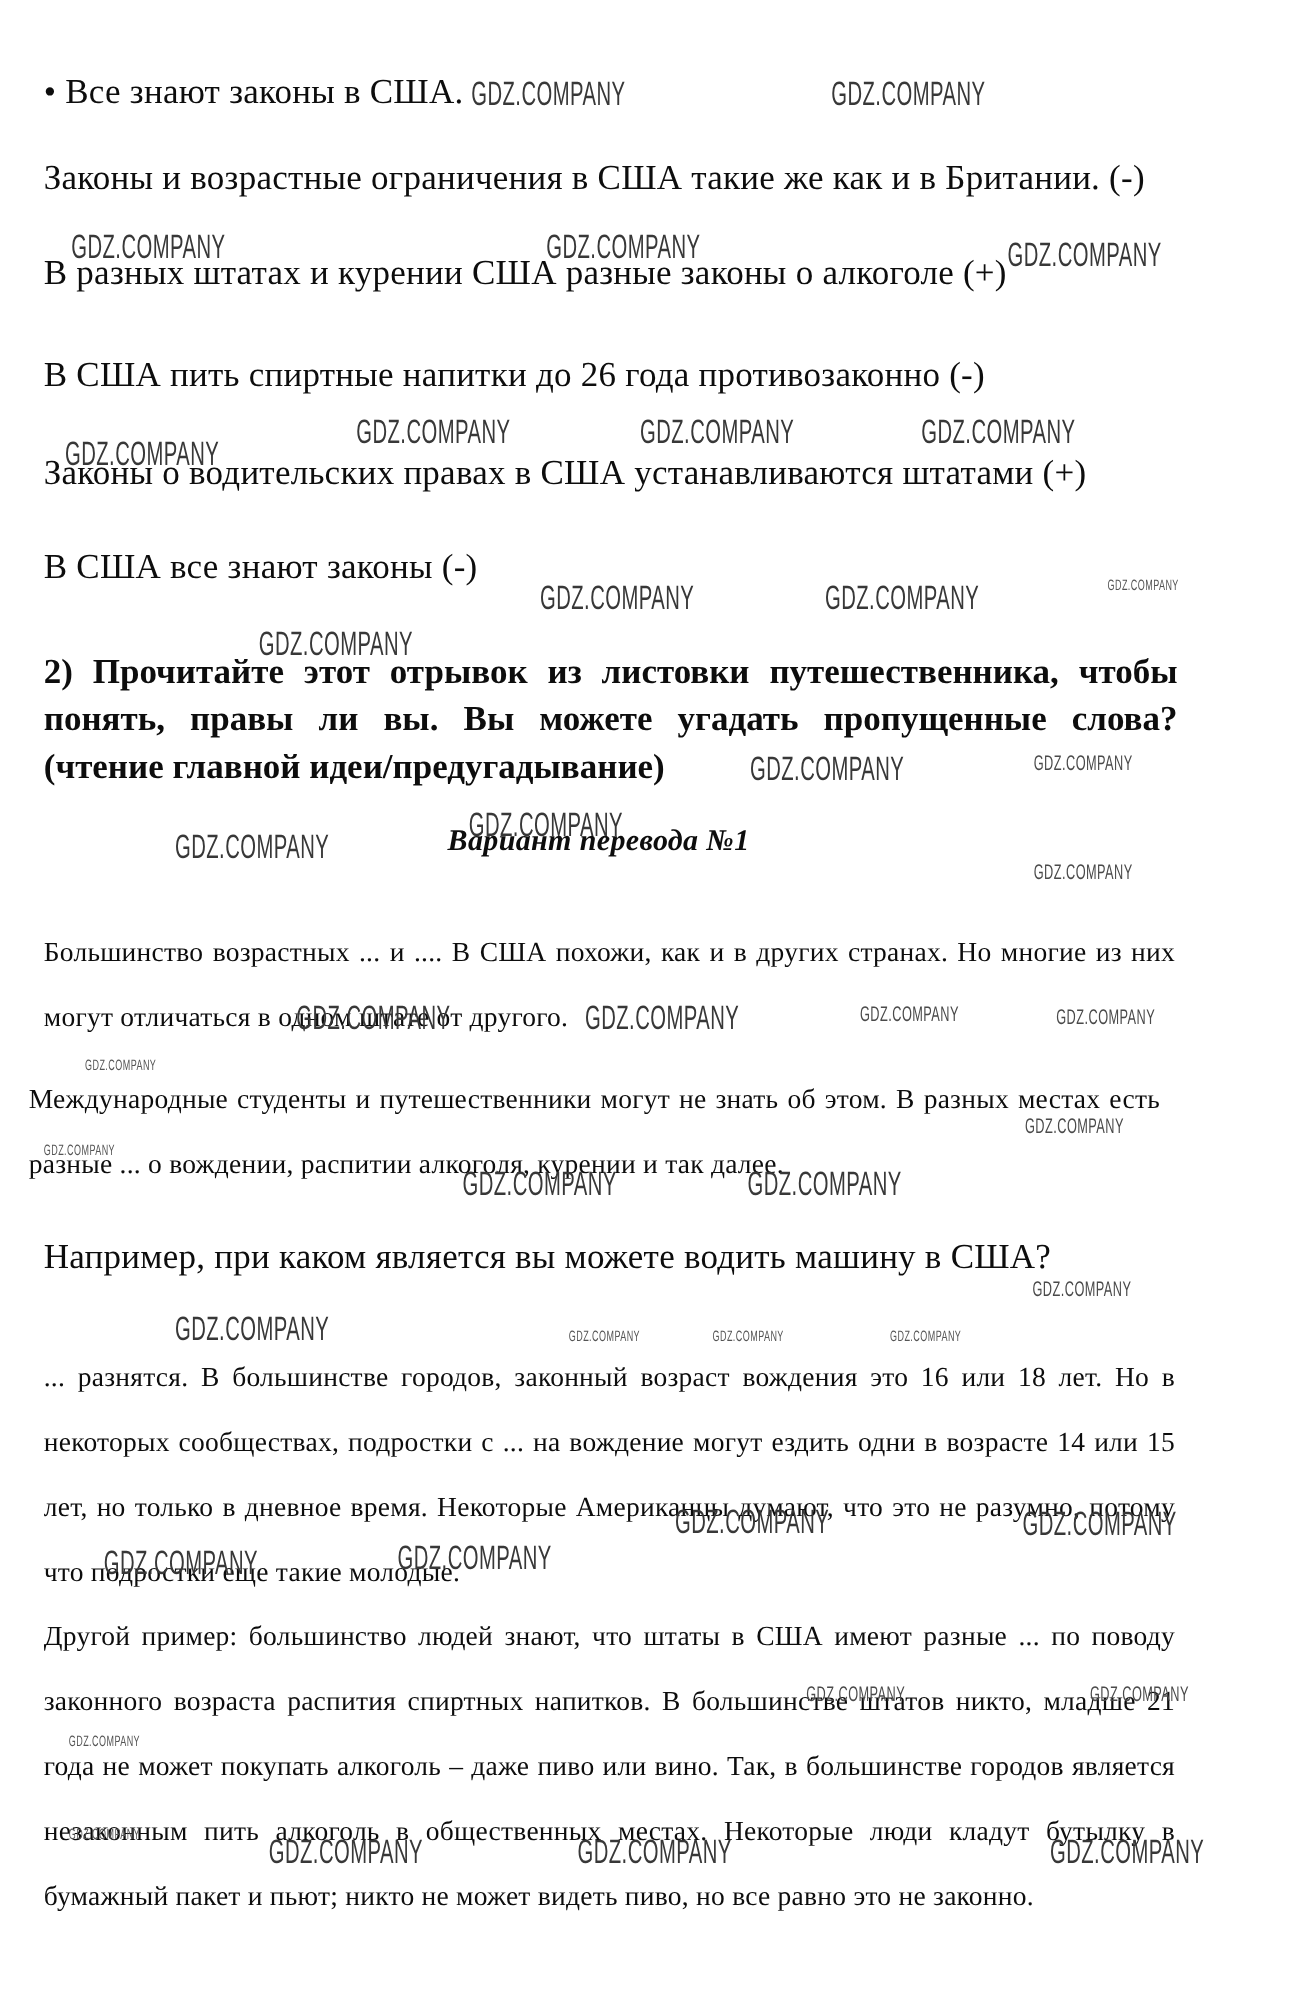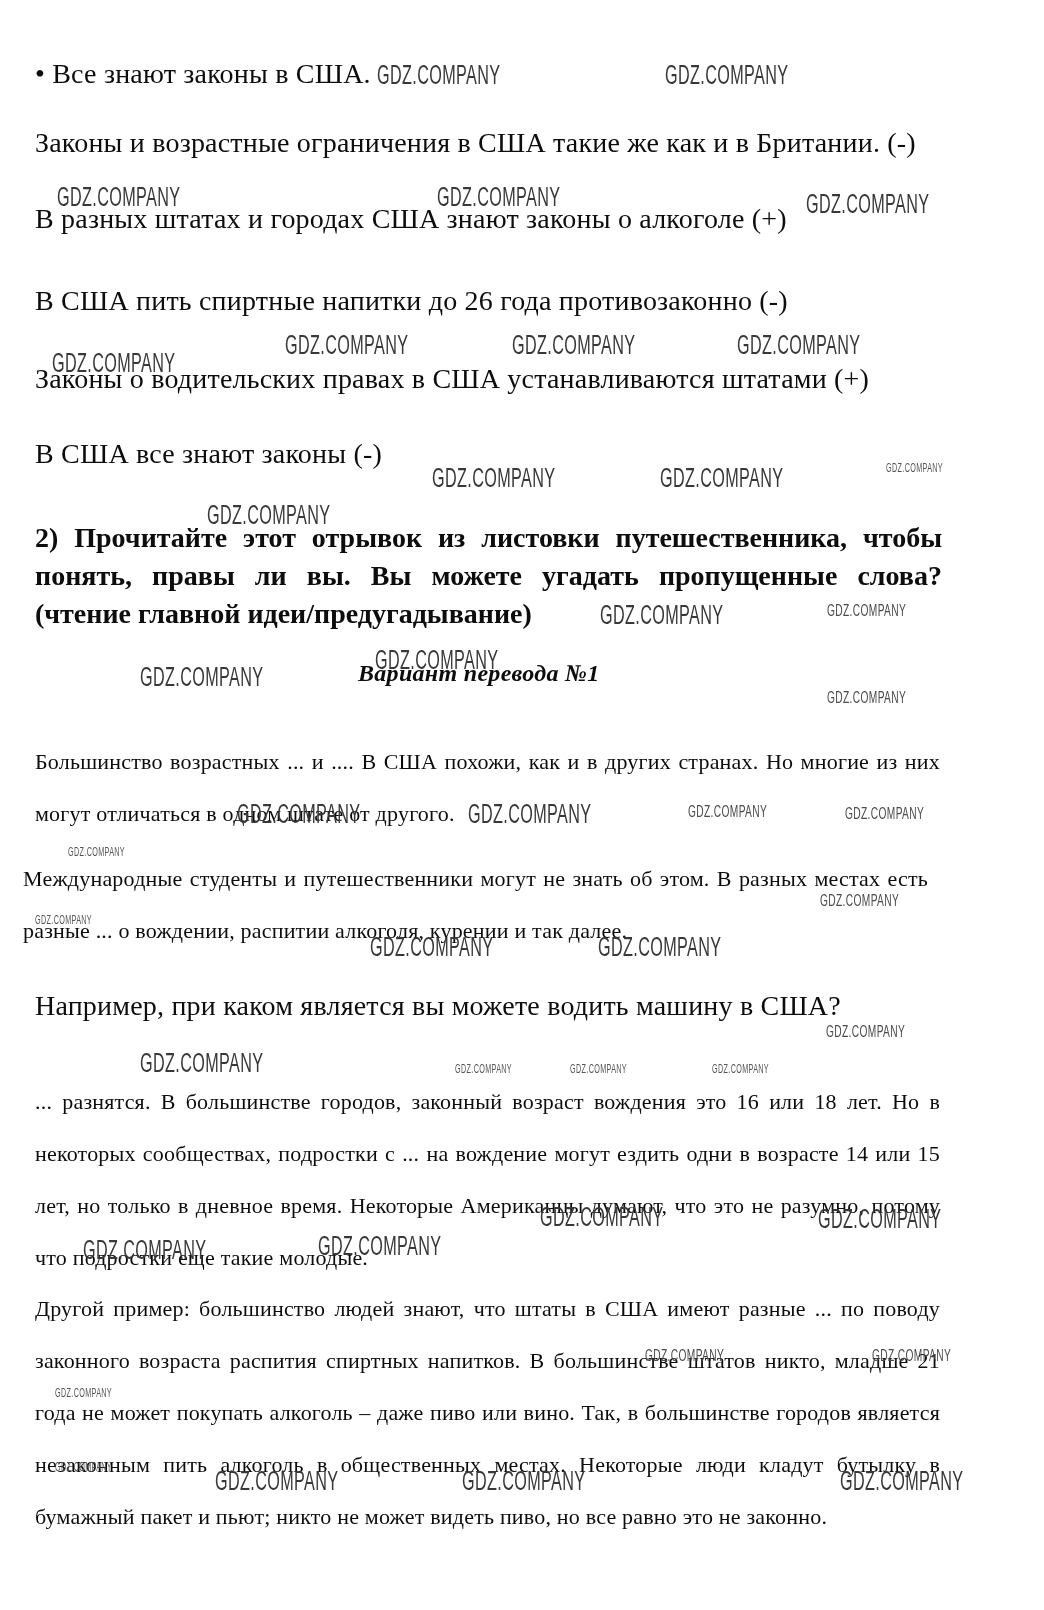--- a/index.html
+++ b/index.html
@@ -51,21 +51,21 @@
   .wm-s{font-size:17px;color:#4a4a4a}
   .wm-t{font-size:12px;color:#555555}
 </style>
 </head>
 <body>
 
 <div class="abs line" style="left:35px;top:58px">• Все знают законы в США.</div>
 
 <div class="abs line" style="left:35px;top:127px">Законы и возрастные ограничения в США такие же как и в Британии. (-)</div>
 
-<div class="abs line" style="left:35px;top:203px">В разных штатах и городах США знают законы о алкоголе (+)</div>
+<div class="abs line" style="left:35px;top:203px">В разных штатах и курении США разные законы о алкоголе (+)</div>
 
 <div class="abs line" style="left:35px;top:285px">В США пить спиртные напитки до 26 года противозаконно (-)</div>
 
 <div class="abs line" style="left:35px;top:363px">Законы о водительских правах в США устанавливаются штатами (+)</div>
 
 <div class="abs line" style="left:35px;top:438px">В США все знают законы (-)</div>
 
 <div class="abs head" style="left:35px;top:519px">
   <div class="jl">2) Прочитайте этот отрывок из листовки путешественника, чтобы</div>
   <div class="jl">понять, правы ли вы. Вы можете угадать пропущенные слова?</div>

